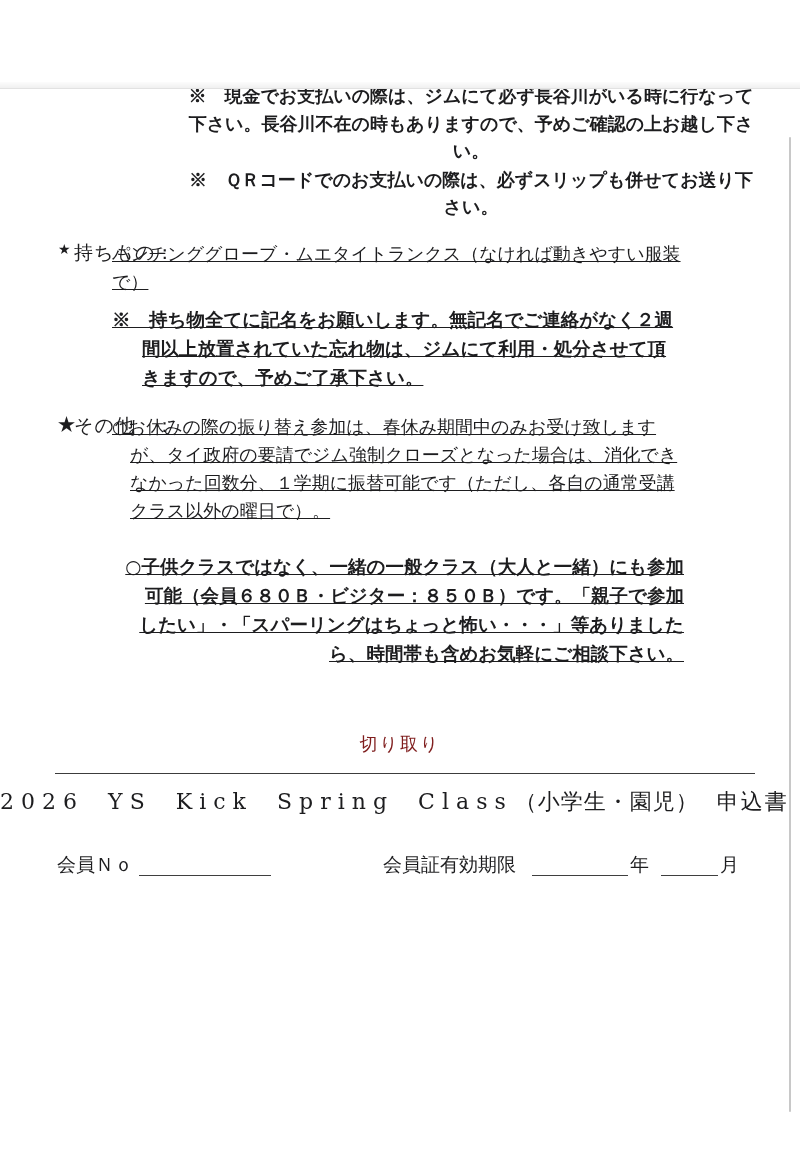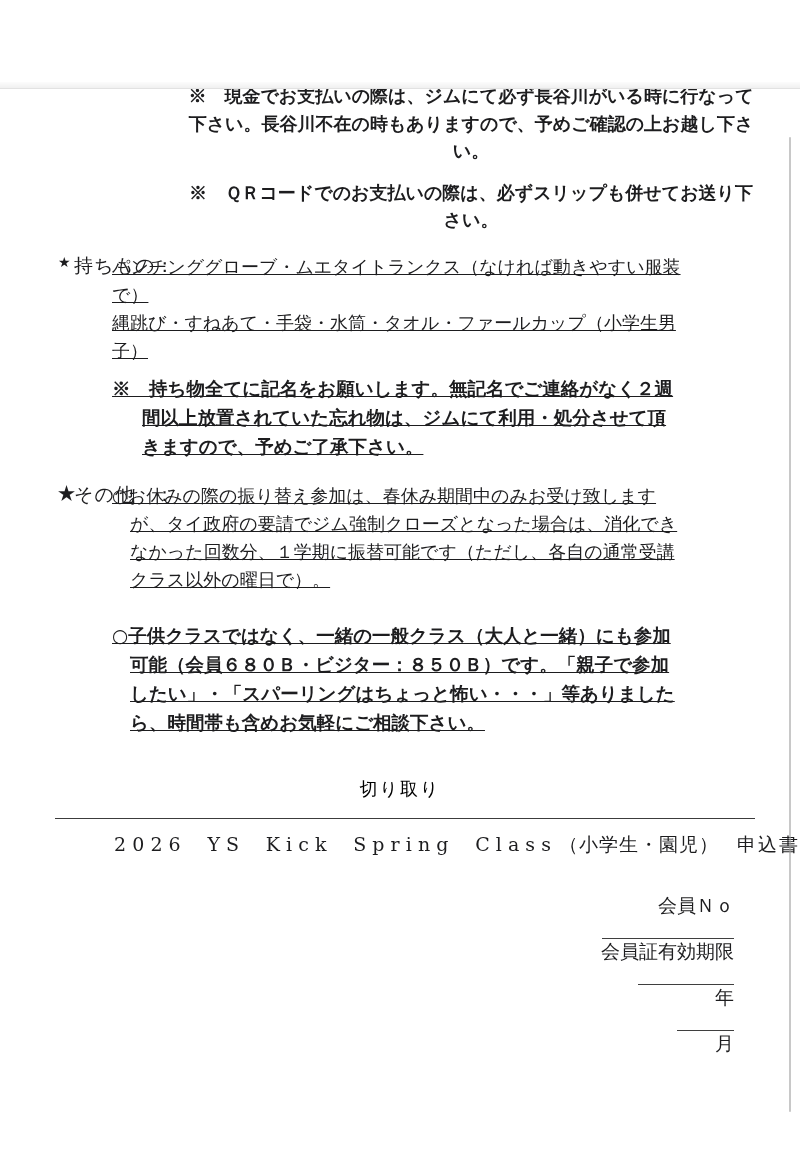--- a/index.html
+++ b/index.html
@@ -19,53 +19,53 @@
     position:absolute;left:789px;top:55px;width:2px;height:975px;
     background:#9a9a9a;opacity:.55;border-radius:1px;
   }
 
   
   .notices{
     margin:82px 45px 0 185px;width:572px;
     font-size:18px;line-height:27.5px;font-weight:bold;
   }
   .notices p{margin:0;text-align:center;}
-  .notices p + p{margin-top:14px;}
+  .notices p + p{margin-top:1px;}
 
   
   .section{position:relative;margin-left:0;}
   .section .star{position:absolute;left:58px;top:1px;font-size:14px;}
   .section.others-sec .star{font-size:19px;top:0;font-weight:bold;}
   .section .label{position:absolute;left:74px;top:0;font-size:19px;letter-spacing:1px;}
   .section .content{margin-left:112px;width:572px;font-size:18px;line-height:28px;text-decoration:underline;}
 
   .belongings-sec{margin-top:19px;}
   .belongings-note{
     margin-top:9px;font-weight:bold;font-size:18.5px;line-height:29px;
     padding-left:30px;text-indent:-30px;
   }
   .others-sec{margin-top:21px;}
   .bullet{margin:0;padding-left:18px;text-indent:-18px;}
   .bullet + .bullet{margin-top:27px;}
-  .bullet.bold{font-weight:bold;font-size:18.5px;line-height:29px;}
+  .bullet.bold{font-weight:bold;font-size:18.5px;line-height:29px;text-align:right;}
 
   
-  .cut-label{margin-top:40px;text-align:center;font-size:18px;letter-spacing:2px;color:#000000;}
+  .cut-label{margin-top:64px;text-align:center;font-size:18px;letter-spacing:2px;color:#7f1d1d;}
   .cut-rule{margin:17px 45px 0 55px;width:700px;border:none;border-top:1.6px solid #3c3c3c;}
 
   
-  .form-title{margin-top:13px;text-align:right;font-size:19px;white-space:nowrap;}
+  .form-title{margin-top:13px;text-align:left;font-size:22px;white-space:nowrap;}
   .form-title .latin{letter-spacing:.32em;word-spacing:.45em;}
   .form-title .suffix{letter-spacing:1px;margin-left:2px;}
   .form-title .doc{margin-left:18px;letter-spacing:2px;}
 
   .form-row{
     display:flex;align-items:flex-end;
-    padding-left:57px;padding-right:66px;
-    font-size:19px;line-height:24px;white-space:nowrap;flex-direction:column;
+    padding-left:57px;padding-right:25px;
+    font-size:19px;line-height:24px;white-space:nowrap;
   }
   .r1{margin-top:35px;}
   .uline{
     display:inline-block;height:21px;
     border-bottom:1.3px solid #3f3f3f;
   }
   .u-member{width:132px;margin-left:6px;}
   .lbl-validity{margin-left:112px;text-align:center;}
   .u-year{width:96px;margin-left:16px;}
   .u-month{width:57px;margin-left:12px;}
@@ -82,21 +82,20 @@
   <div class="notices">
     <p>※　現金でお支払いの際は、ジムにて必ず長谷川がいる時に行なって下さい。長谷川不在の時もありますので、予めご確認の上お越し下さい。</p>
     <p>※　ＱＲコードでのお支払いの際は、必ずスリップも併せてお送り下さい。</p>
   </div>
 
   <div class="section belongings-sec">
     <span class="star">★</span>
     <span class="label">持ちもの：</span>
     <div class="content">
       <div>パンチンググローブ・ムエタイトランクス（なければ動きやすい服装で）</div>
-      <div>縄跳び・すねあて・手袋・水筒・タオル・ファールカップ（小学生男子）</div>
       <p class="belongings-note">※　持ち物全てに記名をお願いします。無記名でご連絡がなく２週間以上放置されていた忘れ物は、ジムにて利用・処分させて頂きますので、予めご了承下さい。</p>
     </div>
   </div>
 
   <div class="section others-sec">
     <span class="star">★</span>
     <span class="label">その他　：</span>
     <div class="content">
       <p class="bullet">○お休みの際の振り替え参加は、春休み期間中のみお受け致しますが、タイ政府の要請でジム強制クローズとなった場合は、消化できなかった回数分、１学期に振替可能です（ただし、各自の通常受講クラス以外の曜日で）。</p>
       <p class="bullet bold">○子供クラスではなく、一緒の一般クラス（大人と一緒）にも参加可能（会員６８０Ｂ・ビジター：８５０Ｂ）です。「親子で参加したい」・「スパーリングはちょっと怖い・・・」等ありましたら、時間帯も含めお気軽にご相談下さい。</p>

